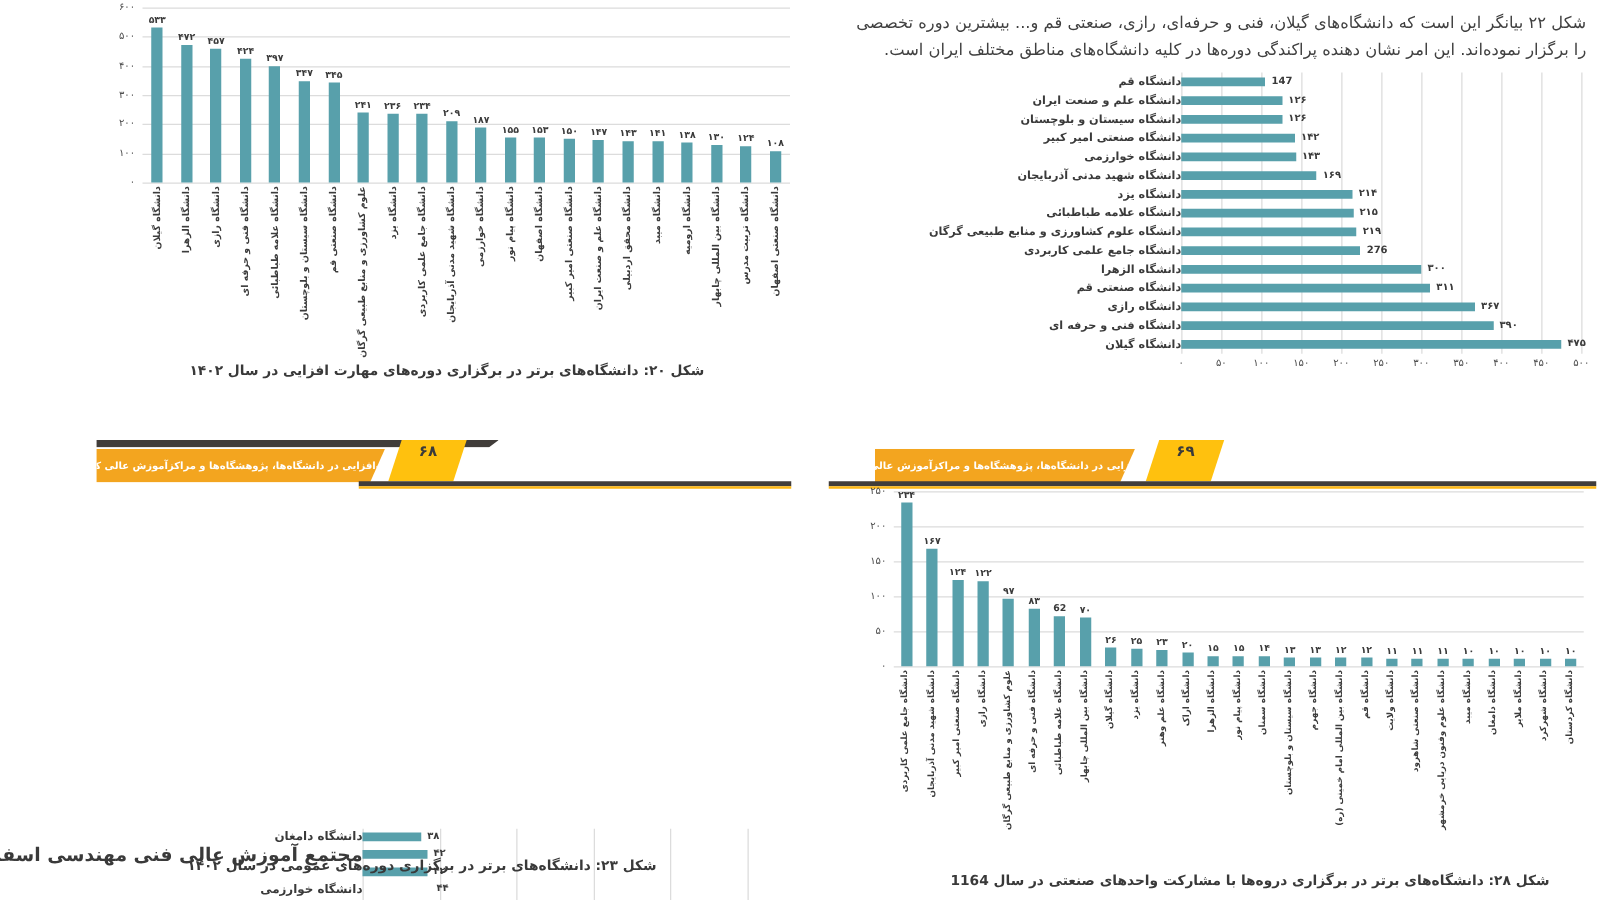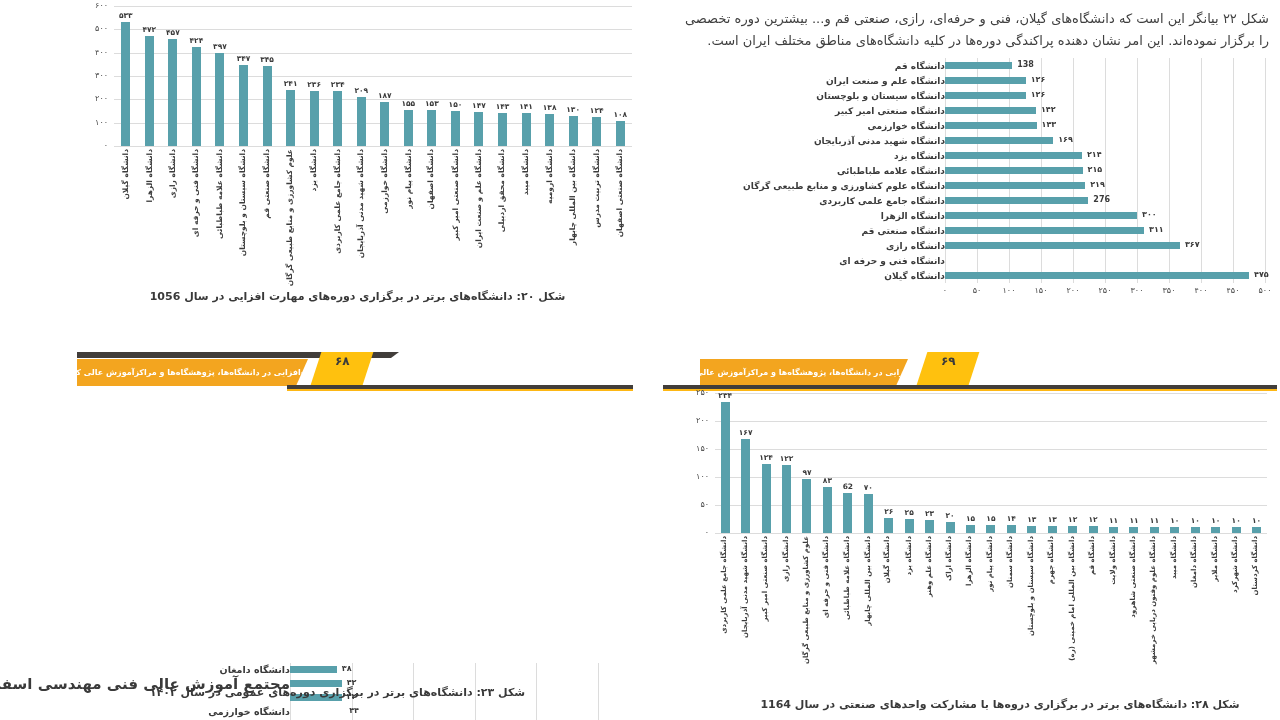--- a/index.html
+++ b/index.html
@@ -218,39 +218,39 @@
           <div class="xlab" style="font-size: 7.5px;">دانشگاه بین المللی چابهار</div>
         </div>
         <div class="xcell">
           <div class="xlab" style="font-size: 7.5px;">دانشگاه تربیت مدرس</div>
         </div>
         <div class="xcell">
           <div class="xlab" style="font-size: 7.5px;">دانشگاه صنعتی اصفهان</div>
         </div>
       </div>
     </div>
-  <div class="abs caption" style="left:105px;top:290px;width:505px">شکل ۲۰: دانشگاه‌های برتر در برگزاری دوره‌های مهارت افزایی در سال 1056</div>
+  <div class="abs caption" style="left:105px;top:290px;width:505px">شکل ۲۰: دانشگاه‌های برتر در برگزاری دوره‌های مهارت افزایی در سال ۱۴۰۲</div>
 
   <div class="abs hchart" id="fig22" style="left:705px;top:58px;width:562px">
       <div class="grid-v" style="left: 240px; height: 225px;"></div>
       <div class="grid-v" style="left: 272px; height: 225px;"></div>
       <div class="grid-v" style="left: 304px; height: 225px;"></div>
       <div class="grid-v" style="left: 336px; height: 225px;"></div>
       <div class="grid-v" style="left: 368px; height: 225px;"></div>
       <div class="grid-v" style="left: 400px; height: 225px;"></div>
       <div class="grid-v" style="left: 432px; height: 225px;"></div>
       <div class="grid-v" style="left: 464px; height: 225px;"></div>
       <div class="grid-v" style="left: 496px; height: 225px;"></div>
       <div class="grid-v" style="left: 528px; height: 225px;"></div>
       <div class="grid-v" style="left: 560px; height: 225px;"></div>
       <div class="hrow" style="height: 15px;">
         <div class="hlab" style="width: 240px; font-size: 9px;">دانشگاه قم</div>
         <div class="hplot" style="width: 320px;">
           <div class="hbar" style="left: 0px; top: 4px; height: 7px; width: 67.2px; background: rgb(88, 160, 171);"></div>
-          <div class="hval" style="left: 72.2px; top: 2px;">138</div>
+          <div class="hval" style="left: 72.2px; top: 2px;">147</div>
         </div>
       </div>
       <div class="hrow" style="height: 15px;">
         <div class="hlab" style="width: 240px; font-size: 9px;">دانشگاه علم و صنعت ایران</div>
         <div class="hplot" style="width: 320px;">
           <div class="hbar" style="left: 0px; top: 4px; height: 7px; width: 80.64px; background: rgb(88, 160, 171);"></div>
           <div class="hval" style="left: 85.64px; top: 2px;">۱۲۶</div>
         </div>
       </div>
       <div class="hrow" style="height: 15px;">
@@ -325,20 +325,24 @@
       </div>
       <div class="hrow" style="height: 15px;">
         <div class="hlab" style="width: 240px; font-size: 9px;">دانشگاه رازی</div>
         <div class="hplot" style="width: 320px;">
           <div class="hbar" style="left: 0px; top: 4px; height: 7px; width: 234.88px; background: rgb(88, 160, 171);"></div>
           <div class="hval" style="left: 239.88px; top: 2px;">۳۶۷</div>
         </div>
       </div>
       <div class="hrow" style="height: 15px;">
         <div class="hlab" style="width: 240px; font-size: 9px;">دانشگاه فنی و حرفه ای</div>
+        <div class="hplot" style="width: 320px;">
+          <div class="hbar" style="left: 0px; top: 4px; height: 7px; width: 249.6px; background: rgb(88, 160, 171);"></div>
+          <div class="hval" style="left: 254.6px; top: 2px;">۳۹۰</div>
+        </div>
       </div>
       <div class="hrow" style="height: 15px;">
         <div class="hlab" style="width: 240px; font-size: 9px;">دانشگاه گیلان</div>
         <div class="hplot" style="width: 320px;">
           <div class="hbar" style="left: 0px; top: 4px; height: 7px; width: 304px; background: rgb(88, 160, 171);"></div>
           <div class="hval" style="left: 309px; top: 2px;">۴۷۵</div>
         </div>
       </div>
       <div class="ticks" style="height: 14px; margin-left: 240px; width: 320px;">
         <div class="tick" style="left: 0px; top: 3px;">۰</div>

